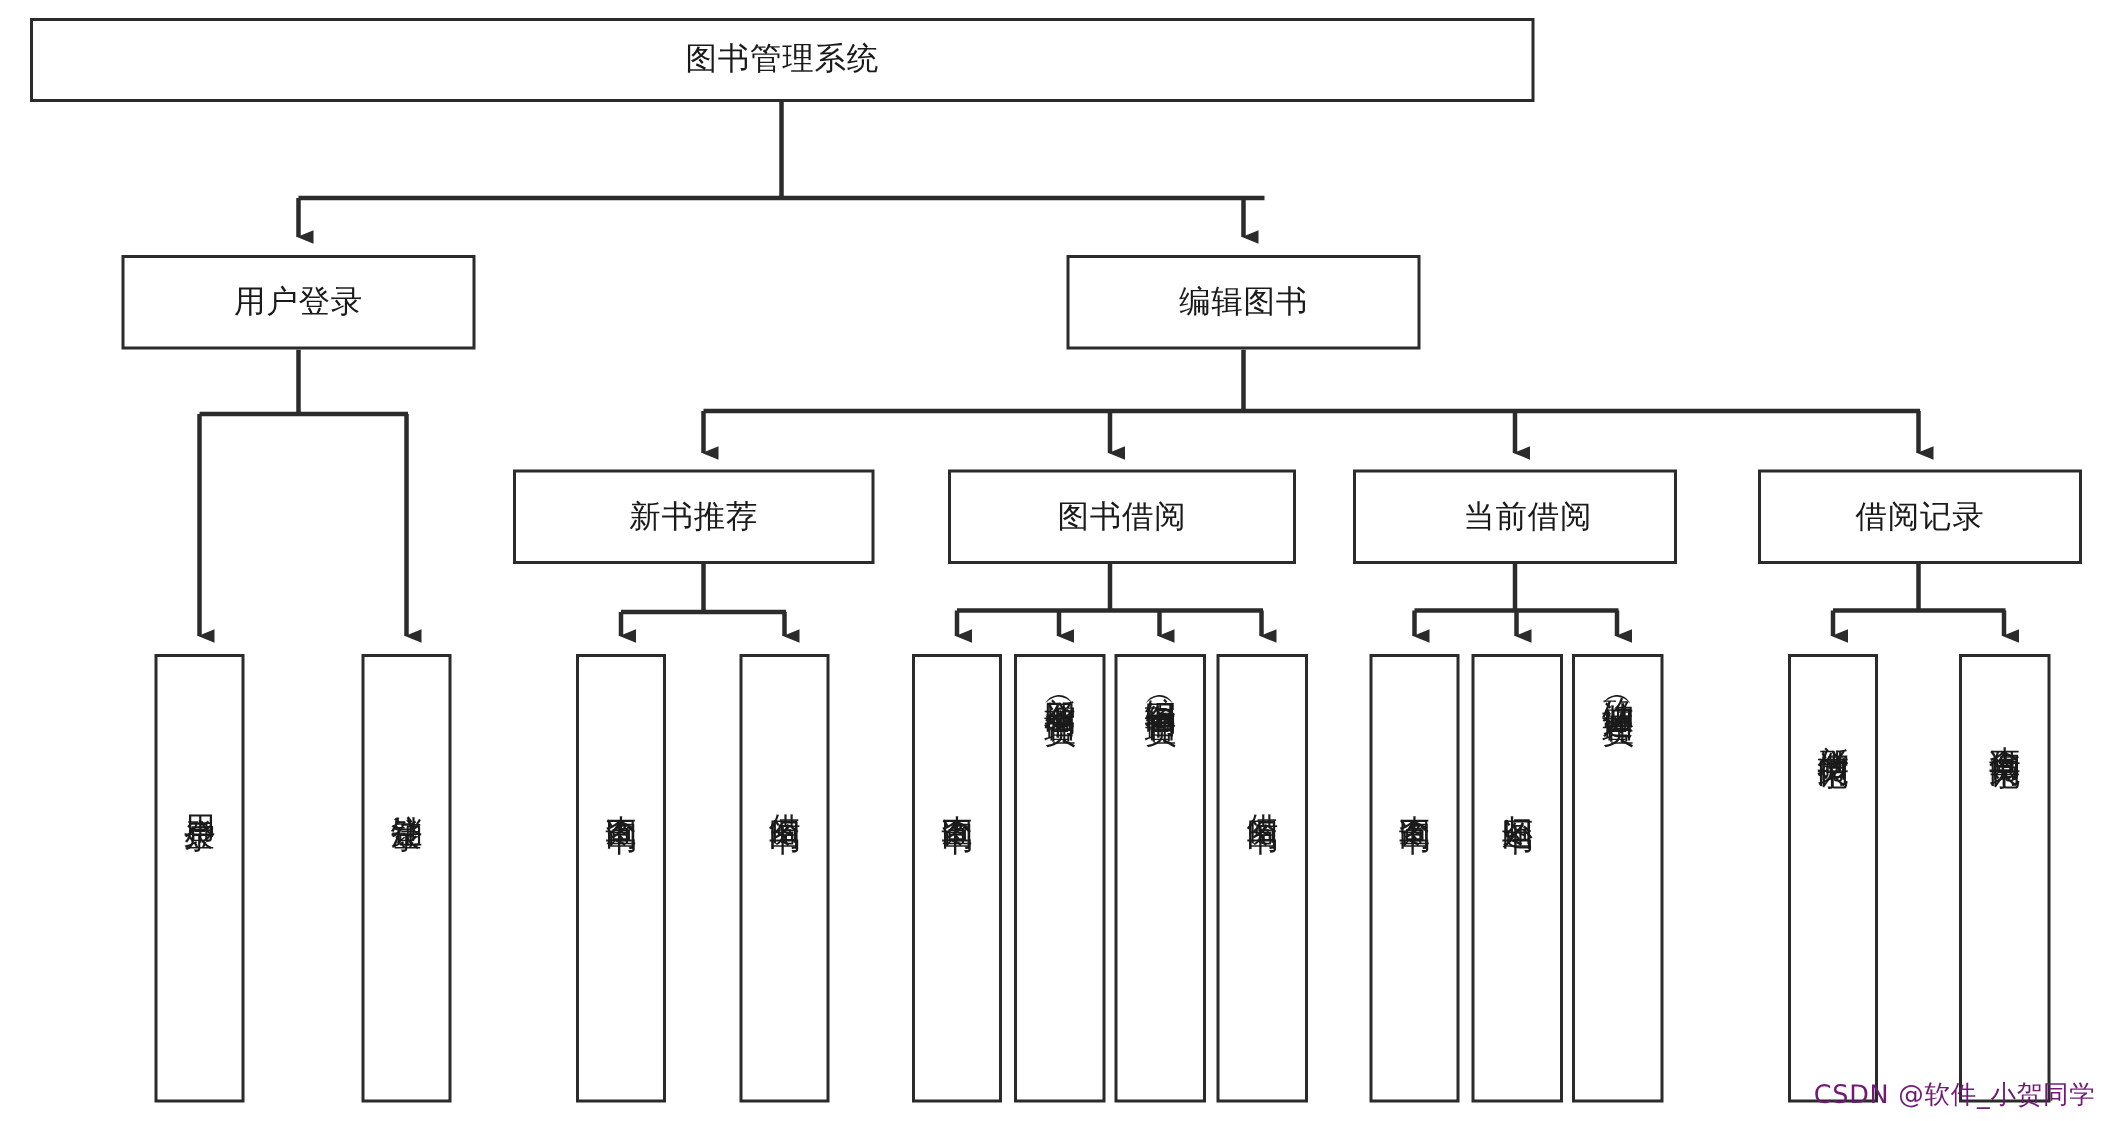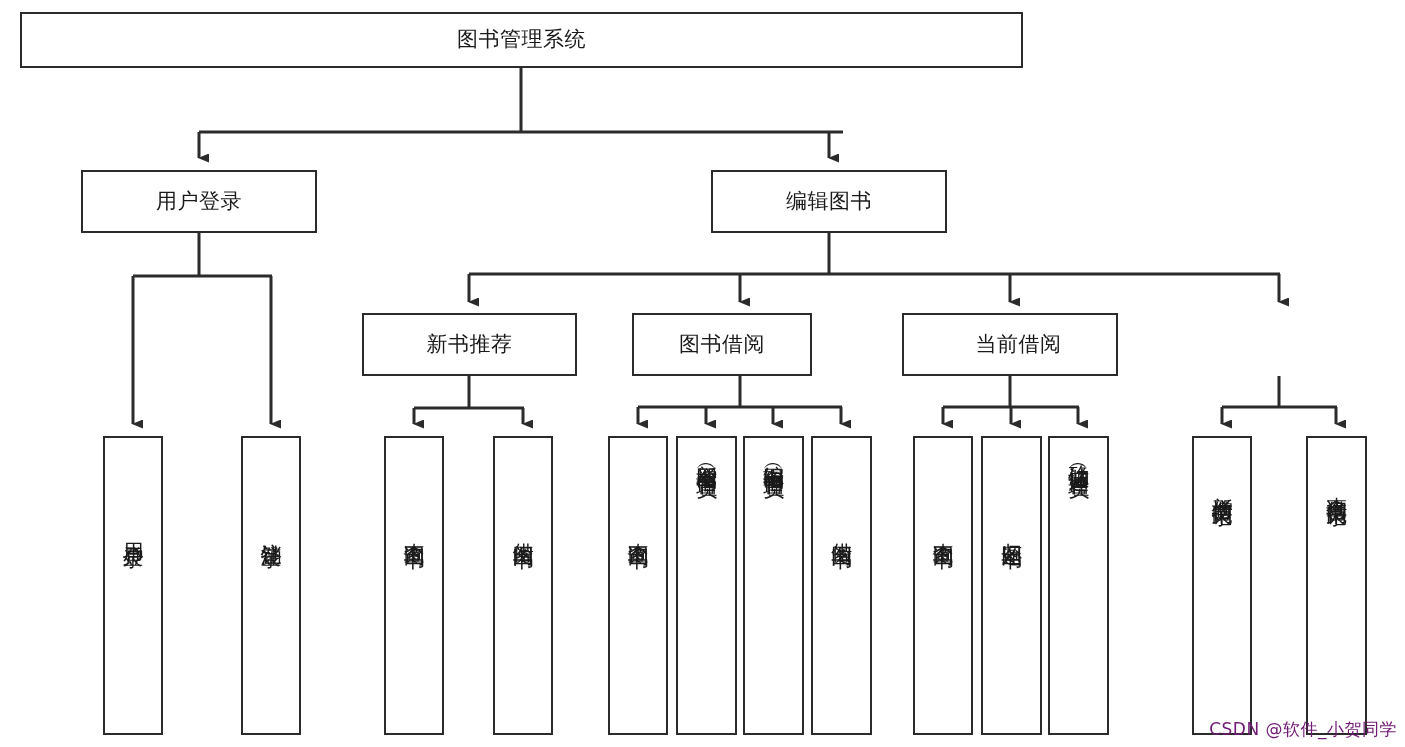--- a/index.html
+++ b/index.html
@@ -137,32 +137,35 @@
   </div>
 
   <div class="node horizontal" style="left:81px; top:170px; width:236px; height:63px;">
     <span class="node-label">用户登录</span>
   </div>
 
   <div class="node horizontal" style="left:711px; top:170px; width:236px; height:63px;">
     <span class="node-label">编辑图书</span>
   </div>
 
-  <div class="node horizontal" style="left:362px; top:313px; width:215px; height:63px;">
+  <div class="node horizontal" style="left:342px; top:313px; width:241px; height:63px;">
     <span class="node-label">新书推荐</span>
   </div>
 
-  <div class="node horizontal" style="left:632px; top:313px; width:180px; height:63px;">
+  <div class="node horizontal" style="left:632px; top:313px; width:232px; height:63px;">
     <span class="node-label">图书借阅</span>
   </div>
 
   <div class="node horizontal" style="left:902px; top:313px; width:216px; height:63px;padding-left:17px;">
     <span class="node-label">当前借阅</span>
   </div>
 
+  <div class="node horizontal" style="left:1172px; top:313px; width:216px; height:63px;">
+    <span class="node-label">借阅记录</span>
+  </div>
 
   <div class="node vertical mid" style="left:103px; top:436px; width:60px; height:299px;">
     <span class="node-label">用户登录</span>
   </div>
 
   <div class="node vertical mid" style="left:241px; top:436px; width:60px; height:299px;">
     <span class="node-label">注销登录</span>
   </div>
 
   <div class="node vertical mid" style="left:384px; top:436px; width:60px; height:299px;">

